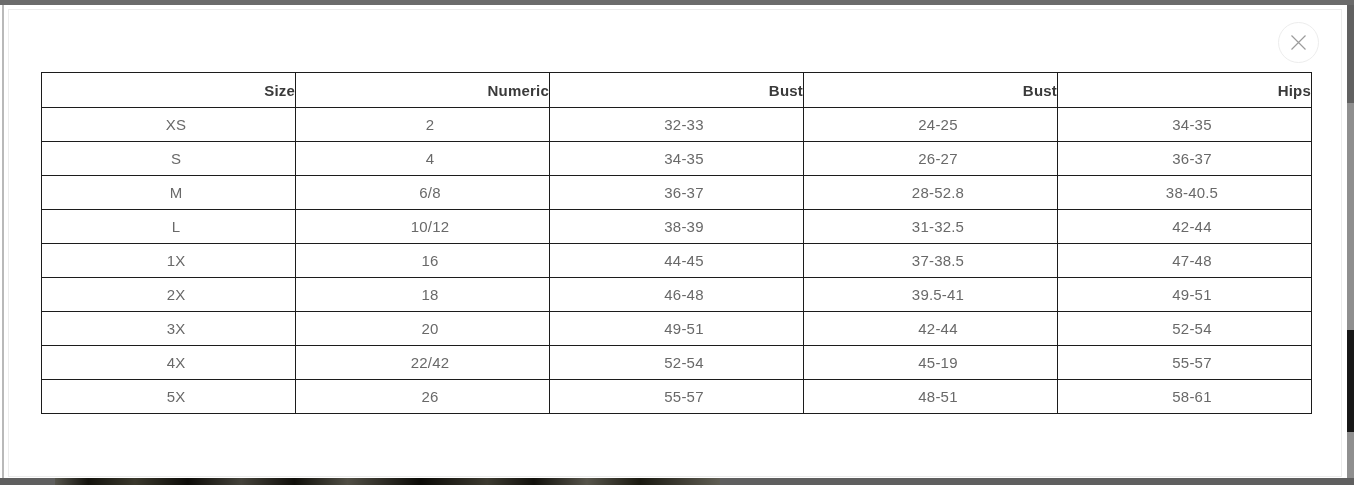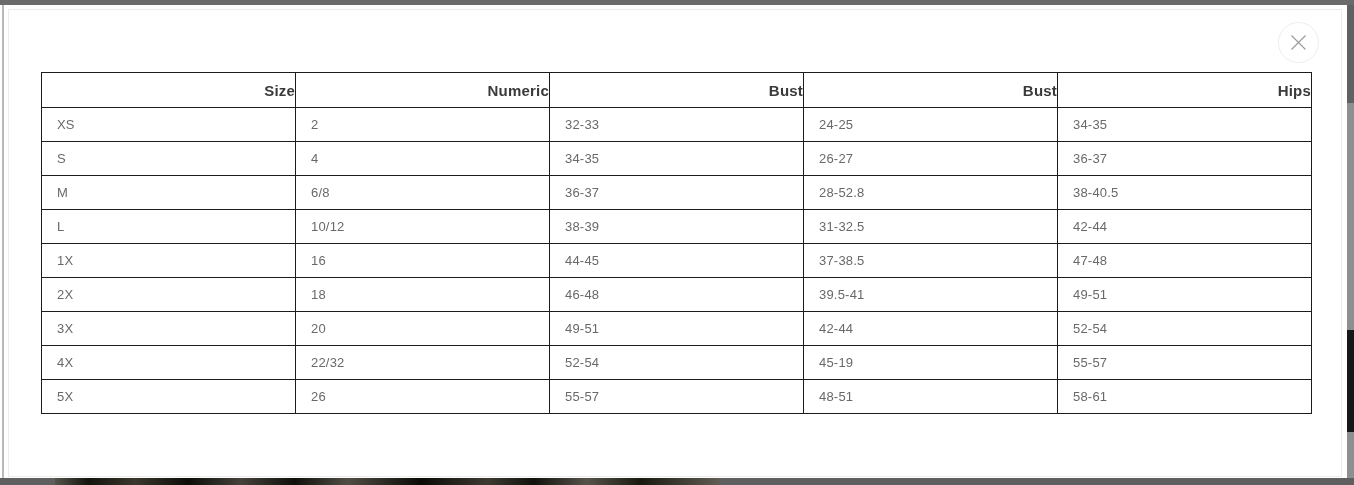--- a/index.html
+++ b/index.html
@@ -29,22 +29,22 @@
   .close-btn { position: absolute; left: 1269px; top: 12px; width: 41px; height: 41px;
     border-radius: 50%; border: 1px solid #ededed; background: #ffffff; cursor: pointer;
     display: flex; align-items: center; justify-content: center; padding: 0; }
   .close-btn svg { display: block; }
 
   
   .sizes-table { position: absolute; left: 32px; top: 62px; width: 1271px;
     border-collapse: collapse; table-layout: fixed; }
   .sizes-table th { height: 35px; border: 1px solid #1c1c1c; font-size: 15px;
     font-weight: 600; color: #3a3a3a; text-align: right; letter-spacing: 0.2px; }
-  .sizes-table td { height: 34px; border: 1px solid #1c1c1c; font-size: 13px;
-    color: #696969; text-align: left; padding-left: 15px; letter-spacing: 0.2px; }
+  .sizes-table td { height: 34px; border: 1px solid #1c1c1c; font-size: 15px;
+    color: #696969; text-align: center; padding-left: 15px; letter-spacing: 0.2px; }
 </style>
 </head>
 <body>
 
 <div class="screen">
 
   <div class="modal">
     <button class="close-btn">
       <span>
         <svg width="19" height="19" viewBox="0 0 19 19">
@@ -108,21 +108,21 @@
           </tr>
           <tr>
             <td>3X</td>
             <td>20</td>
             <td>49-51</td>
             <td>42-44</td>
             <td>52-54</td>
           </tr>
           <tr>
             <td>4X</td>
-            <td>22/32</td>
+            <td>22/42</td>
             <td>52-54</td>
             <td>45-19</td>
             <td>55-57</td>
           </tr>
           <tr>
             <td>5X</td>
             <td>26</td>
             <td>55-57</td>
             <td>48-51</td>
             <td>58-61</td>

